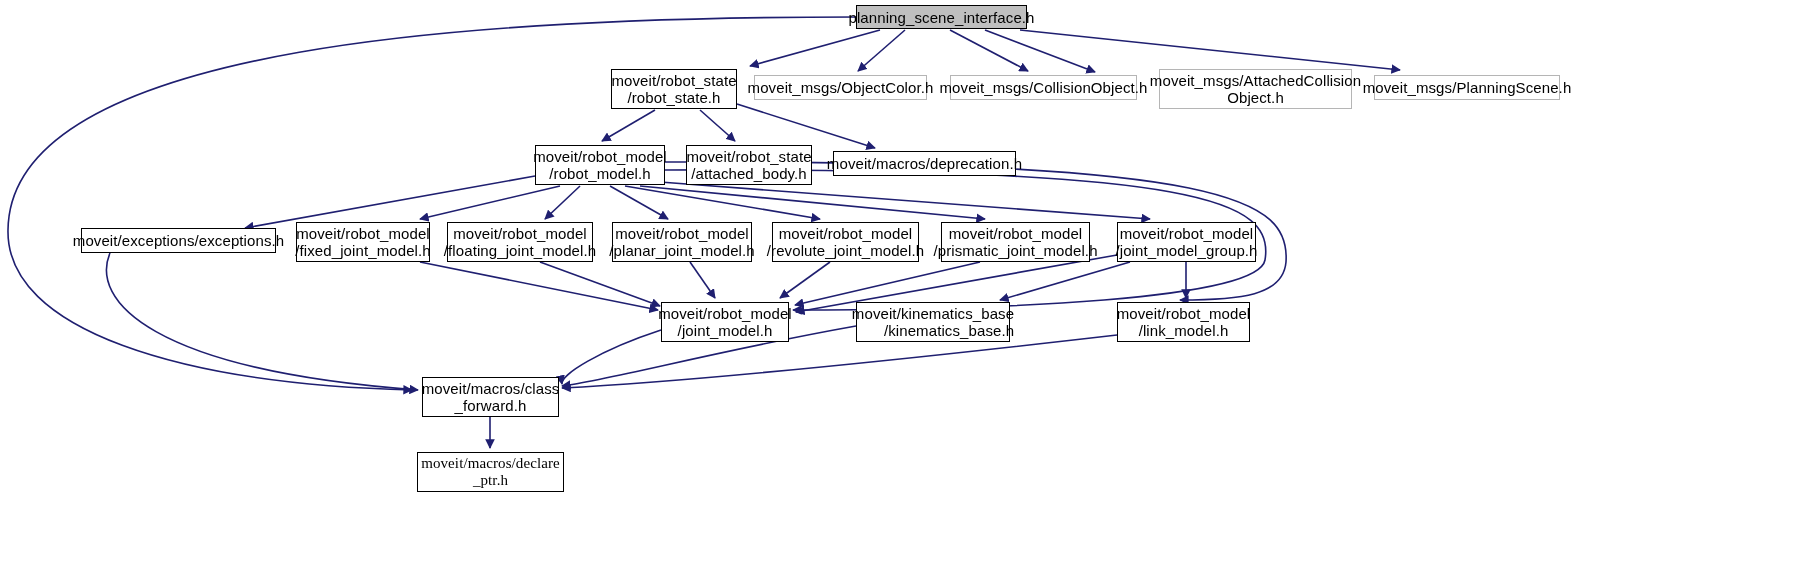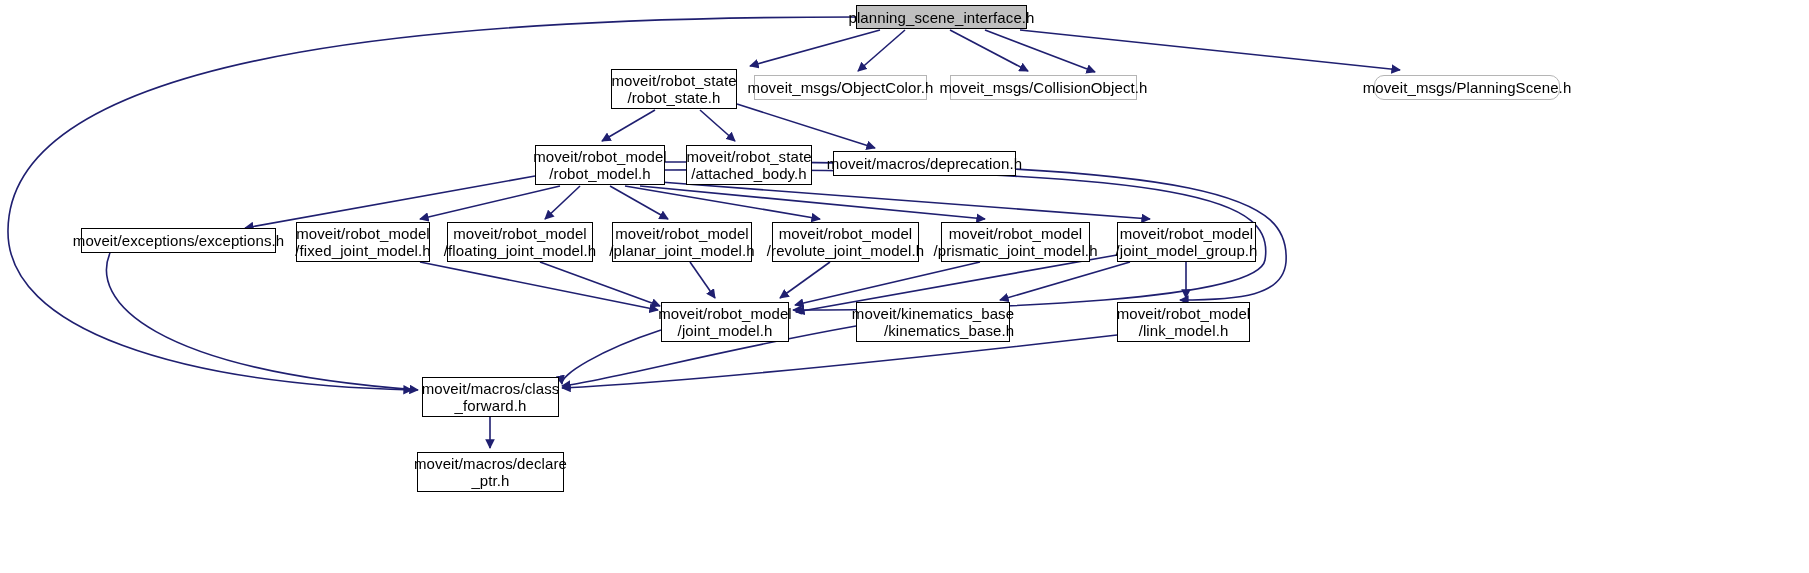--- a/index.html
+++ b/index.html
@@ -103,22 +103,24 @@
 
   <div class="node root" style="left:856px; top:5px; width:171px; height:24px;">planning_scene_interface.h</div>
 
   <div class="node" style="left:611px; top:69px; width:126px; height:40px;">moveit/robot_state
 /robot_state.h</div>
 
   <div class="node faint" style="left:754px; top:75px; width:173px; height:25px;">moveit_msgs/ObjectColor.h</div>
 
   <div class="node faint" style="left:950px; top:75px; width:187px; height:25px;">moveit_msgs/CollisionObject.h</div>
 
+  <div class="node faint" style="left:1159px; top:69px; width:193px; height:40px;">moveit_msgs/AttachedCollision
+Object.h</div>
 
-  <div class="node faint" style="left:1374px; top:75px; width:186px; height:25px;border-radius:10px;">moveit_msgs/PlanningScene.h</div>
+  <div class="node faint" style="left:1374px; top:75px; width:186px; height:25px;">moveit_msgs/PlanningScene.h</div>
 
   <div class="node" style="left:535px; top:145px; width:130px; height:40px;">moveit/robot_model
 /robot_model.h</div>
 
   <div class="node" style="left:686px; top:145px; width:126px; height:40px;">moveit/robot_state
 /attached_body.h</div>
 
   <div class="node" style="left:833px; top:151px; width:183px; height:25px;">moveit/macros/deprecation.h</div>
 
   <div class="node" style="left:81px; top:228px; width:195px; height:25px;">moveit/exceptions/exceptions.h</div>
@@ -146,16 +148,16 @@
 
   <div class="node" style="left:856px; top:302px; width:154px; height:40px;text-align:right;">moveit/kinematics_base
 /kinematics_base.h</div>
 
   <div class="node" style="left:1117px; top:302px; width:133px; height:40px;">moveit/robot_model
 /link_model.h</div>
 
   <div class="node" style="left:422px; top:377px; width:137px; height:40px;">moveit/macros/class
 _forward.h</div>
 
-  <div class="node" style="left:417px; top:452px; width:147px; height:40px;">moveit/macros/declare
+  <div class="node" style="left:417px; top:452px; width:147px; height:40px;font-family:Liberation Serif, serif;">moveit/macros/declare
 _ptr.h</div>
 
 </div>
 
 </body></html>

